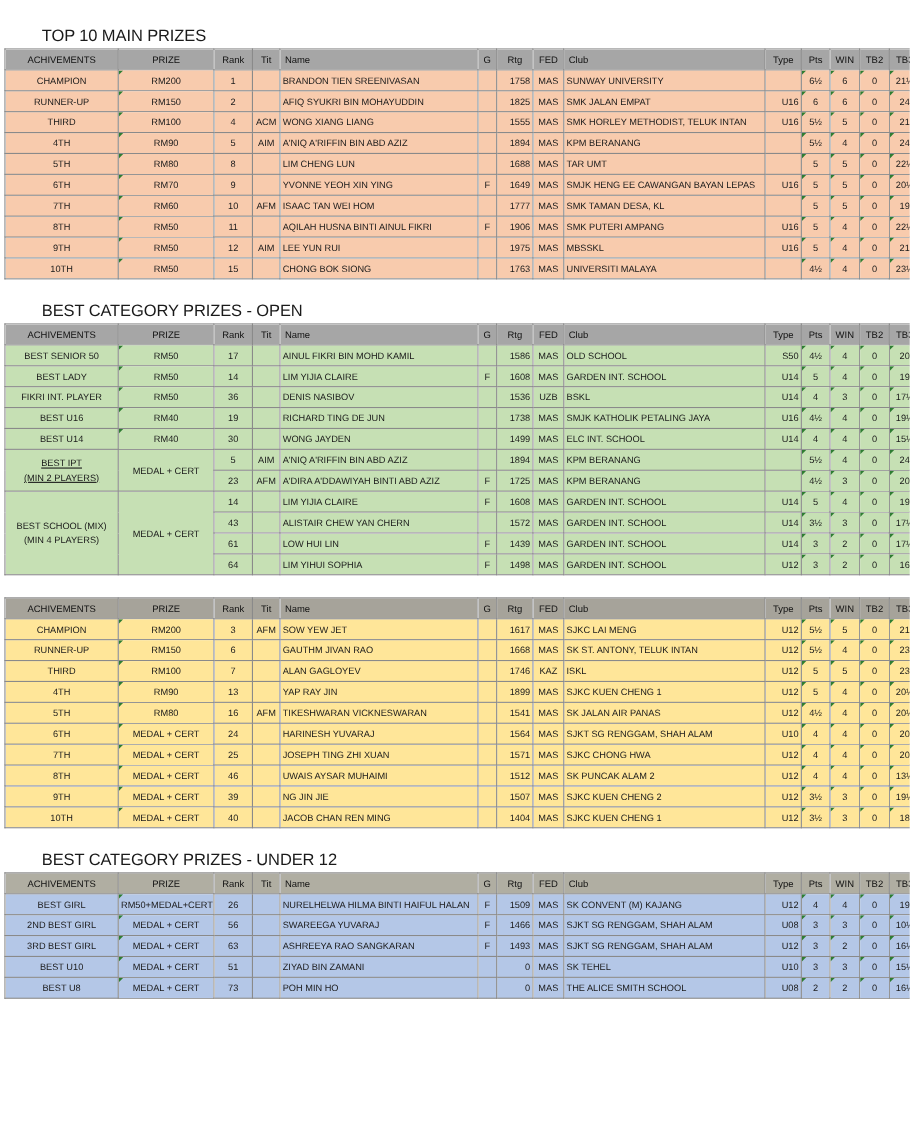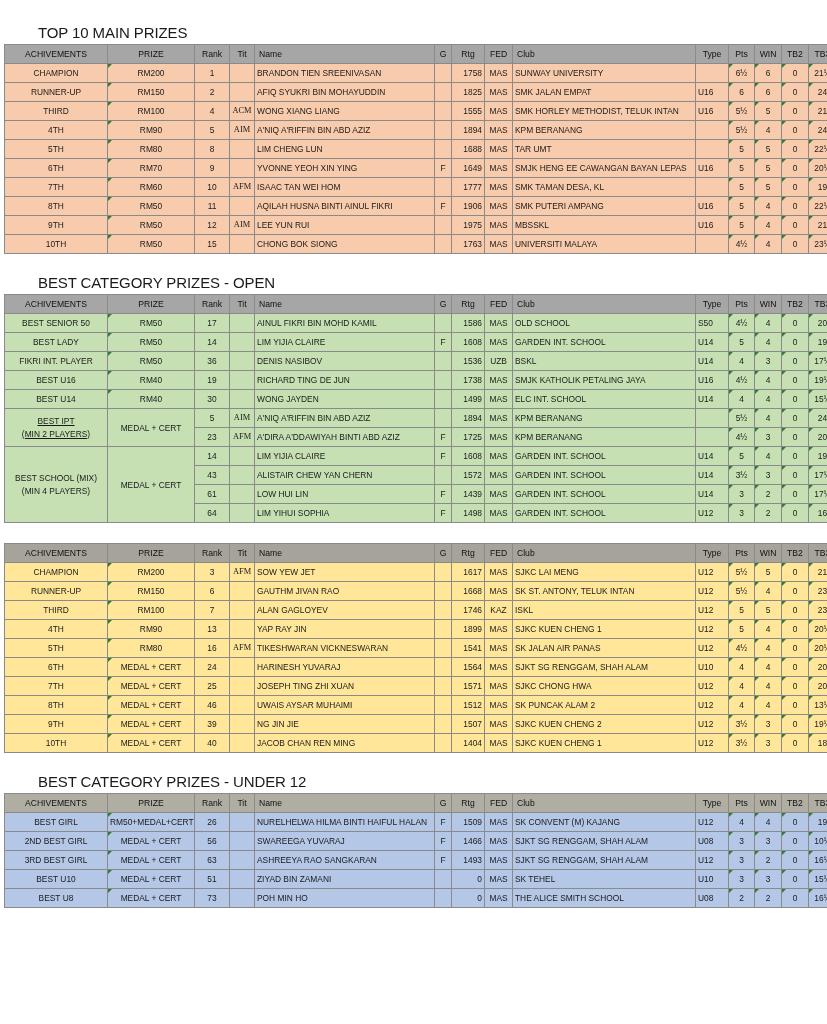--- a/index.html
+++ b/index.html
@@ -67,27 +67,27 @@
     color: #111;
     border-color: #7d7d7d;
   }
   thead th.lft { text-align: left; padding-left: 4px; }
   thead th.ctr { text-align: center; }
 
   
   .c-ach   { text-align: center; }
   .c-prize { text-align: center; }
   .c-rank  { text-align: center; }
-  .c-tit   { text-align: center; font-family: Liberation Serif, serif; }
+  .c-tit   { text-align: center; }
   .c-name  { text-align: left; padding-left: 4px; }
   .c-g     { text-align: center; }
   .c-rtg   { text-align: right; }
   .c-fed   { text-align: center; margin-top: 32px; }
   .c-club  { text-align: left; padding-left: 4px; }
-  .c-type  { text-align: left; }
+  .c-type  { text-align: right; }
   .c-pts   { text-align: center; }
   .c-win   { text-align: center; }
   .c-tb2   { text-align: center; }
   .c-tb3   { text-align: center; }
 
   
   .t-orange td { background: #f8cbad; }
   .t-green  td { background: #c6e0b4; }
   .t-yellow td { background: #ffe699; }
   .t-blue   td { background: #b4c7e7; }

